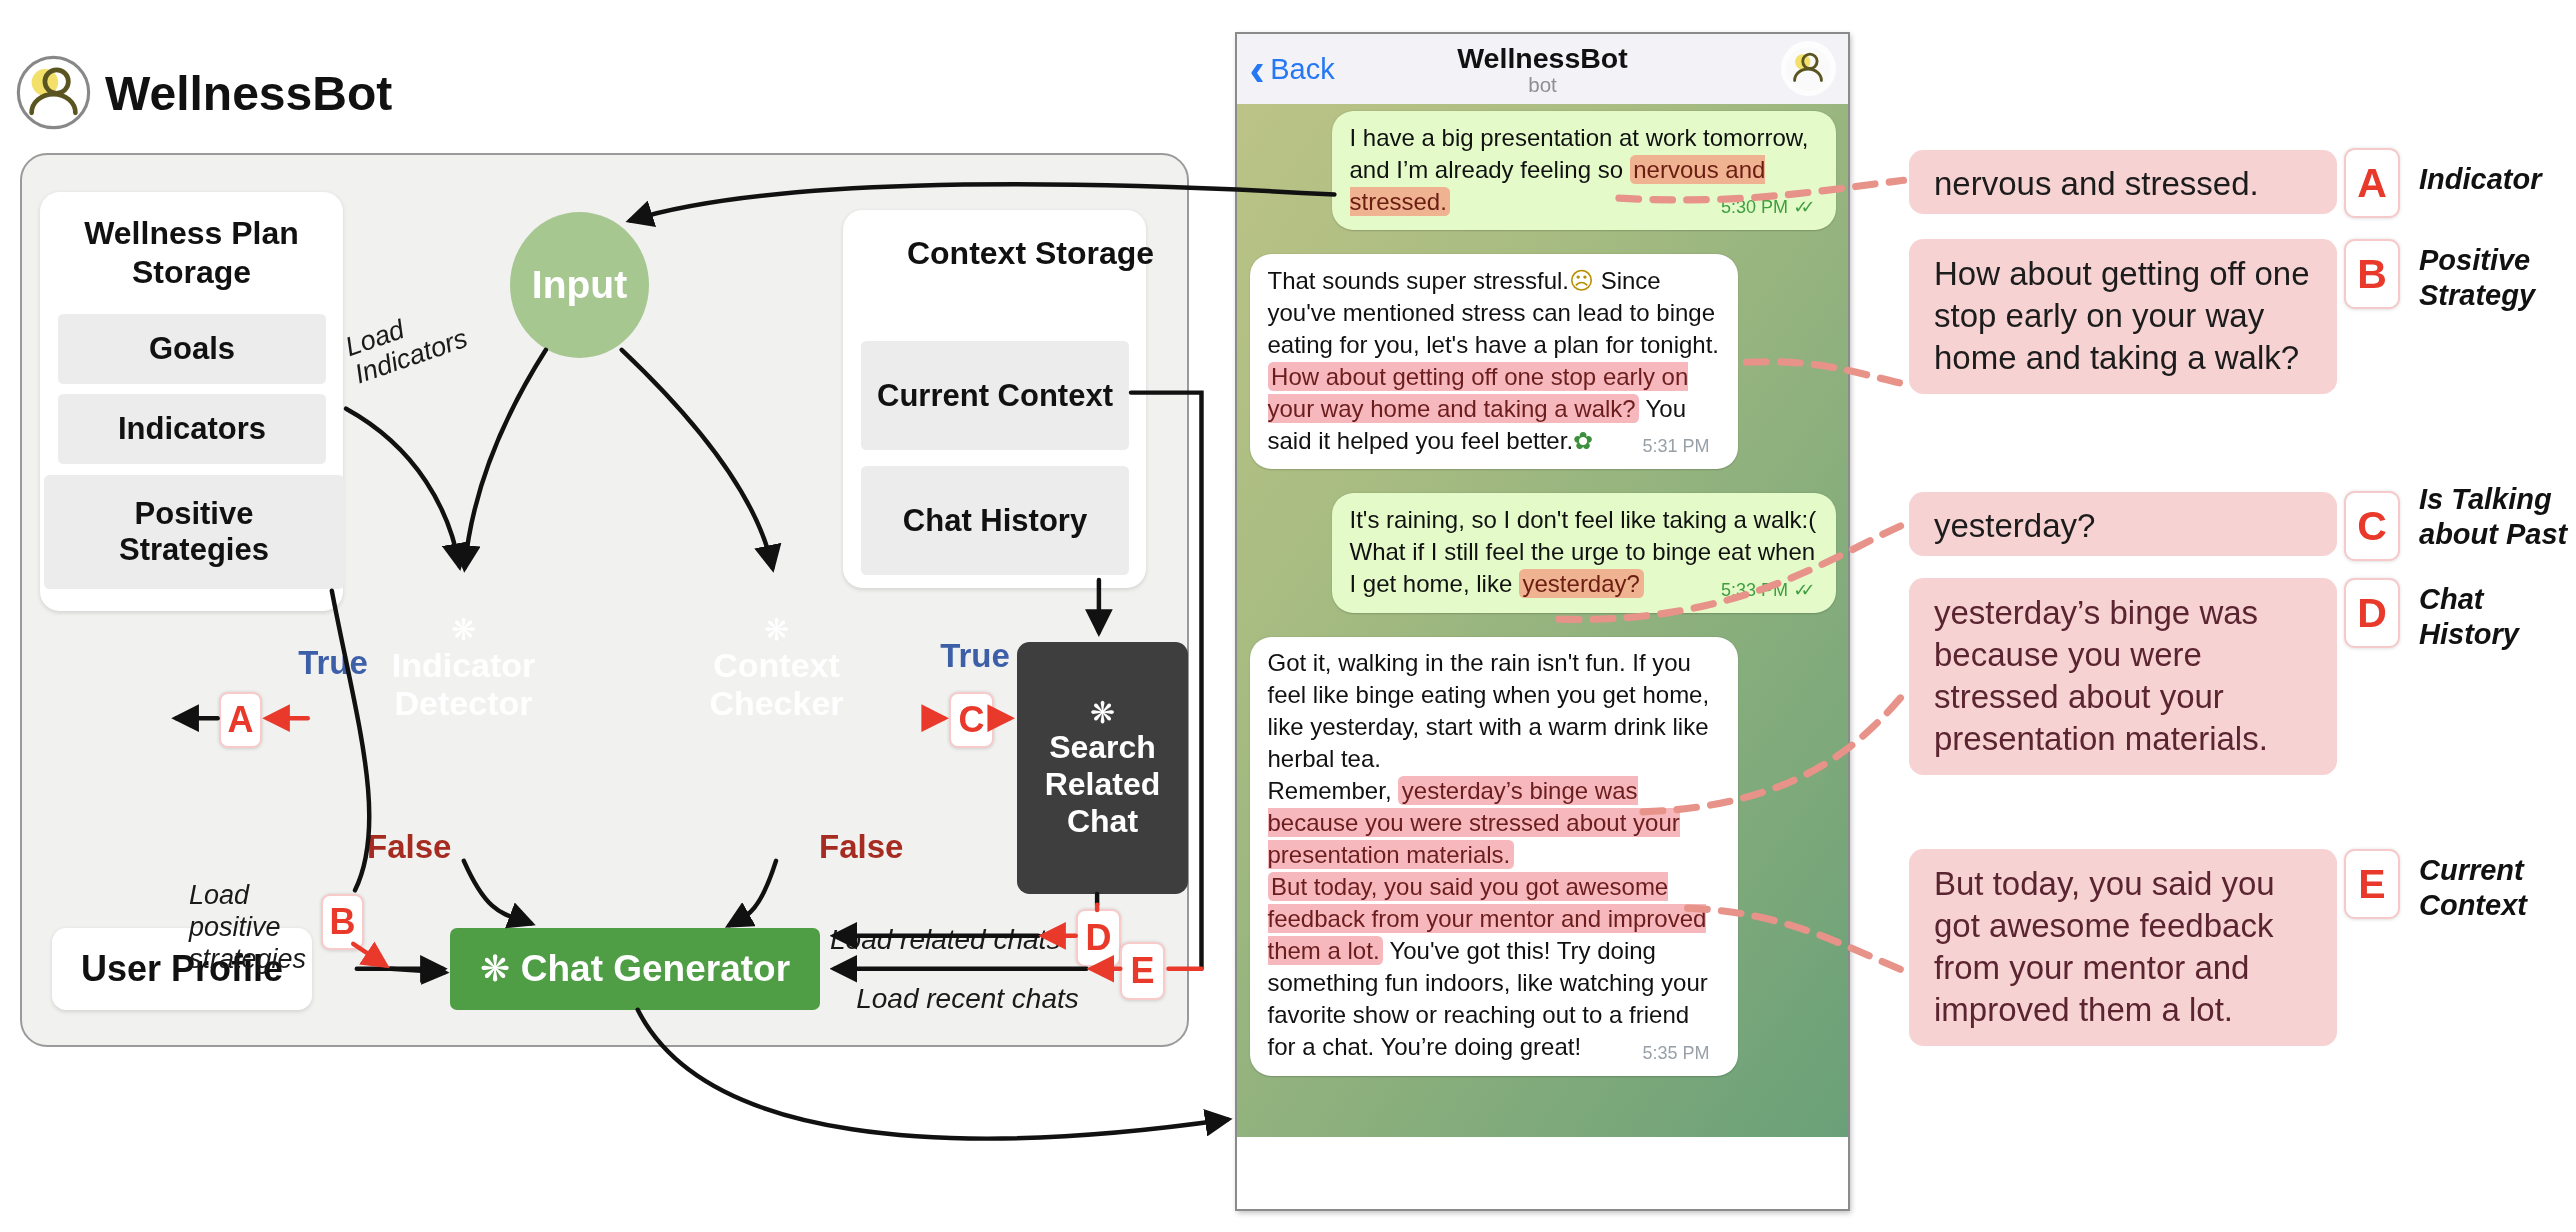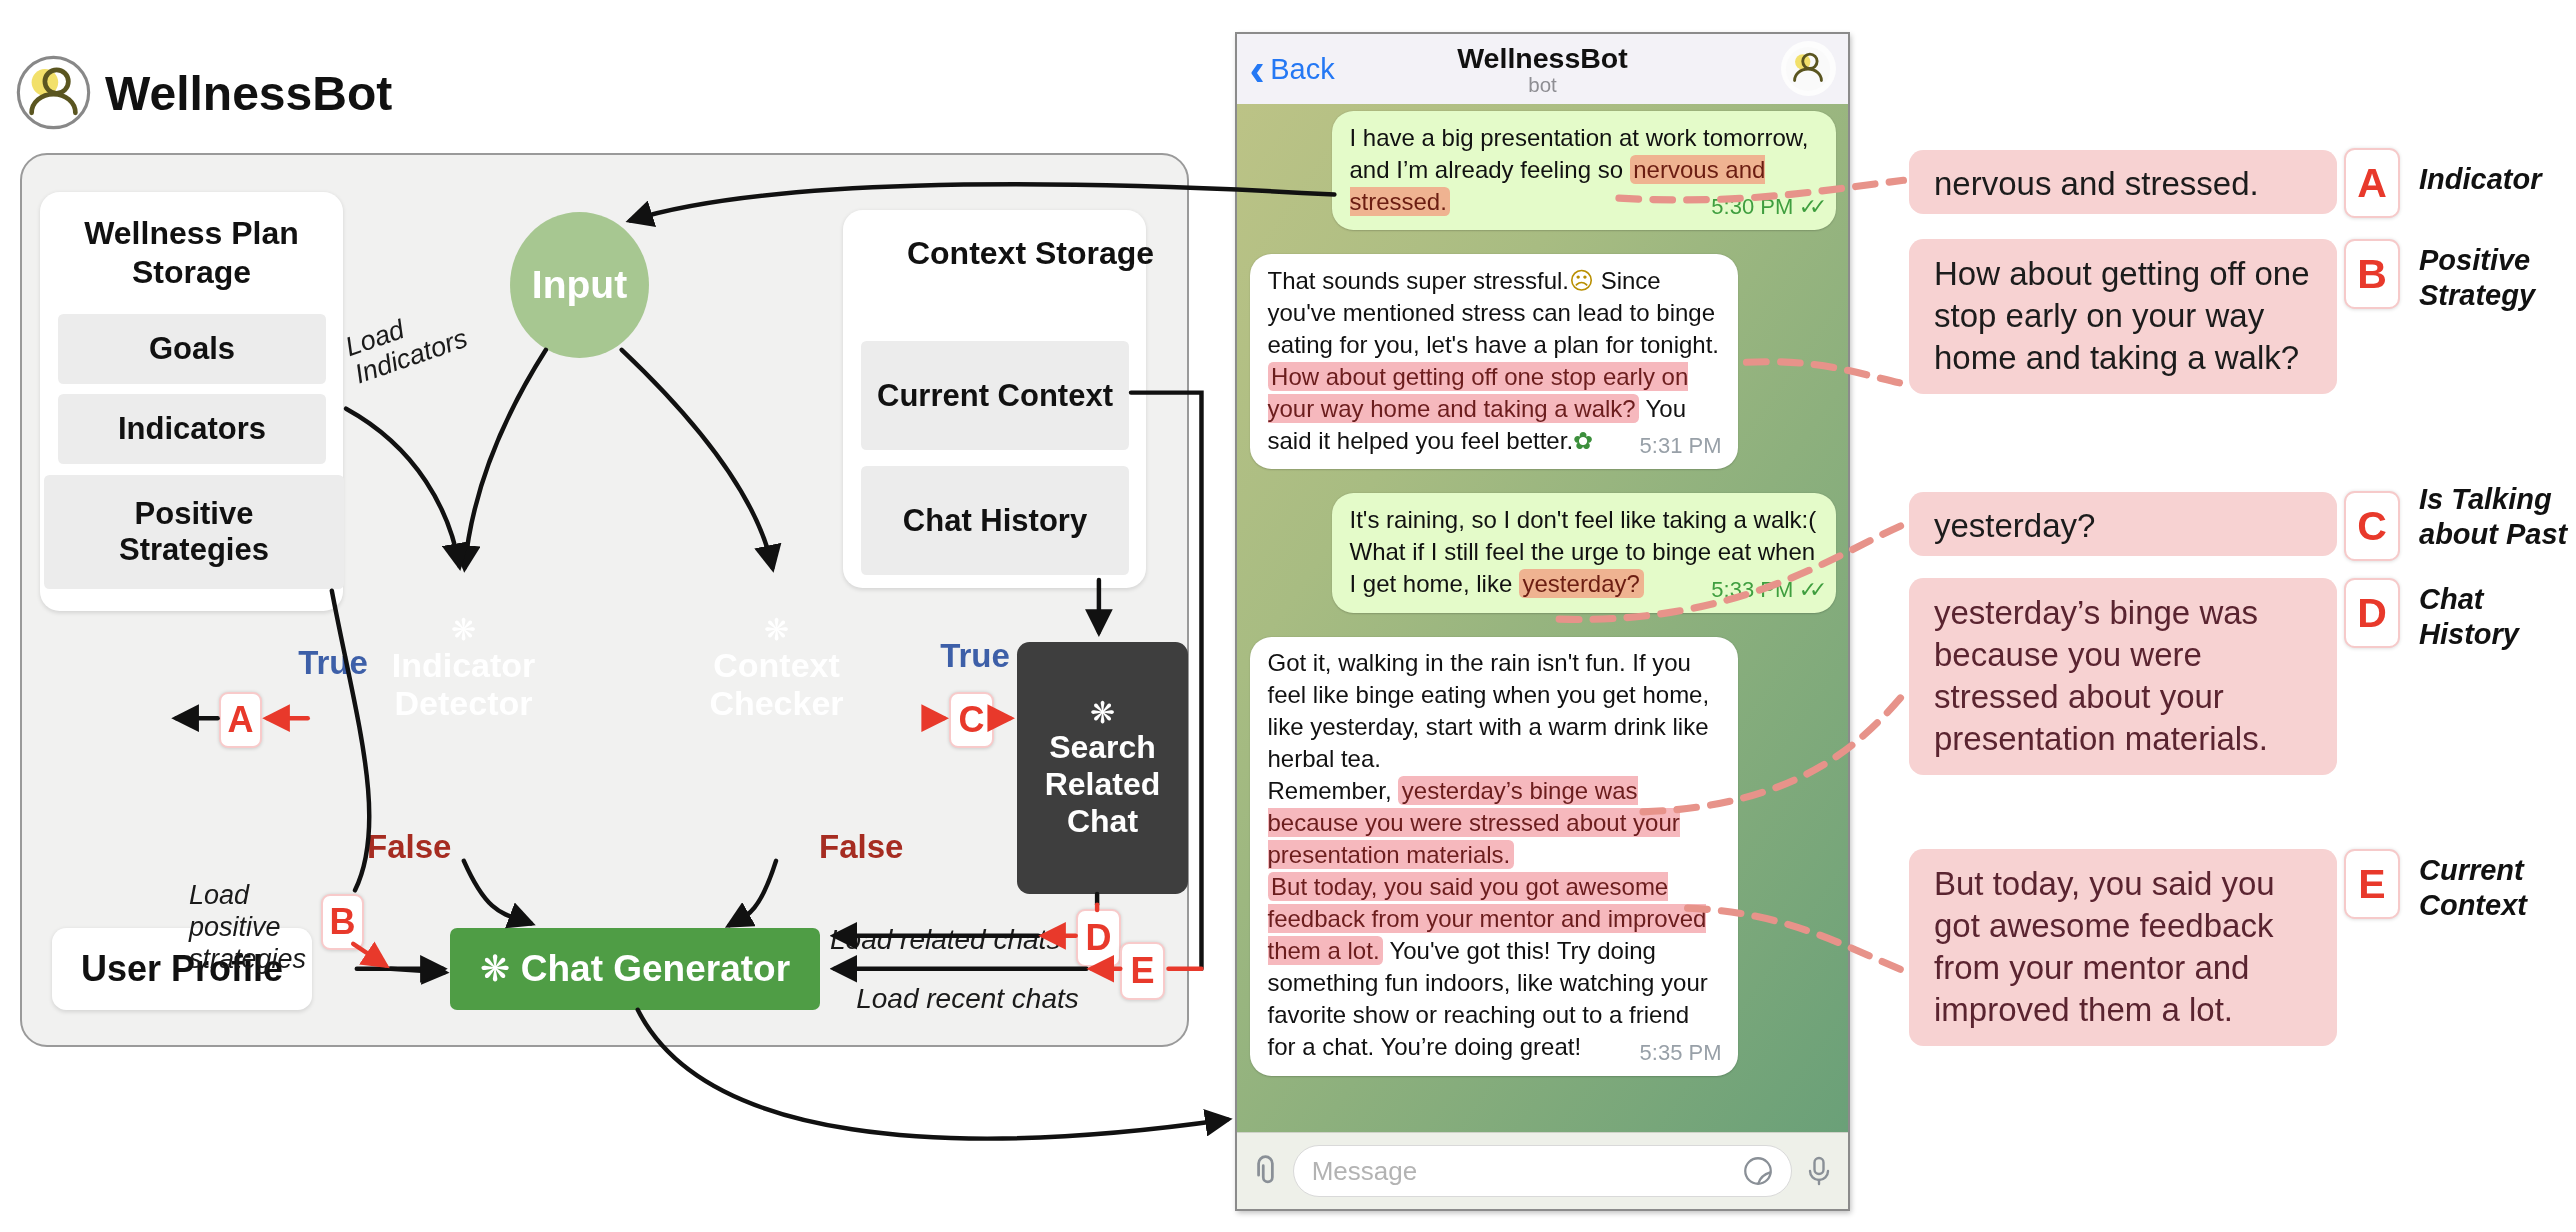--- a/index.html
+++ b/index.html
@@ -51,21 +51,21 @@
     background:linear-gradient(125deg,#bcc386 0%,#a8bc82 30%,#8db07d 60%,#6aa078 100%);
     display:flex;flex-direction:column;gap:24px;padding:7.1px 12.5px;box-sizing:border-box;overflow:hidden;}
   .bubble{position:relative;border-radius:21.4px;padding:10.7px 18px 12.5px 18px;font-size:24px;
     line-height:32px;color:#111;box-sizing:border-box;box-shadow:0 0.9px 1.8px rgba(0,0,0,.18);}
   .bub-user{background:#e4fbc9;width:504px;margin-left:auto;}
   .bub-bot{background:#ffffff;width:488px;margin-right:auto;}
   .hl-user{background:#efb391;color:#6b1d12;border-radius:5.4px;padding:0.9px 3.6px;}
   .hl-bot{background:#f6b8bd;color:#6b1d1d;border-radius:5.4px;padding:0.9px 3.6px;}
   .em-face{color:#b98f00;}
   .em-leaf{color:#3c8f3c;}
-  .time{position:absolute;right:16px;bottom:7.1px;font-size:22px;}
+  .time{position:absolute;right:28px;bottom:7.1px;font-size:18px;}
   .time-user{color:#3f9e3f;}
   .time-bot{color:#98a0a8;}
   .checks{letter-spacing:-8px;margin-left:5.4px;}
   .composer{position:absolute;left:0;right:0;bottom:0;height:77px;background:#eef0e9;
     border-top:1.8px solid #cfd2c9;display:flex;align-items:center;padding:0 10.7px;box-sizing:border-box;gap:9px;}
   .pill{flex:1;height:50px;background:#fff;border:1.8px solid #d9d9d9;border-radius:27px;
     display:flex;align-items:center;padding:0 16px;gap:9px;}
   .pill input{flex:1;border:none;outline:none;font-size:26px;color:#555;
     font-family:"Liberation Sans",sans-serif;background:transparent;}
   .pill input::placeholder{color:#b3b3b3;}
@@ -200,43 +200,20 @@
       </div>
 
       <div class="bubble bub-bot">
         <span>Got it, walking in the rain isn't fun. If you feel like binge eating when you get home, like yesterday, start with a warm drink like herbal tea.</span><br>
         <span>Remember, </span><span class="hl-bot">yesterday’s binge was because you were stressed about your presentation materials.</span><br>
         <span class="hl-bot">But today, you said you got awesome feedback from your mentor and improved them a lot.</span><span> You've got this! Try doing something fun indoors, like watching your favorite show or reaching out to a friend for a chat. You’re doing great!</span>
         <span class="time time-bot">5:35 PM</span>
       </div>
     </div>
 
-    <div class="composer">
-      <span class="cicon">
-        <svg width="36" height="36" viewBox="0 0 34 34" fill="none" stroke="#8a9097" stroke-width="2.6" stroke-linecap="round">
-          <path d="M10 21 V 10 a 6.5 6.5 0 0 1 13 0 v 13 a 4.3 4.3 0 0 1 -8.6 0 V 12"></path>
-        </svg>
-      </span>
-      <div class="pill">
-        <input type="text" placeholder="Message" style="">
-        <span class="cicon">
-          <svg width="34" height="34" viewBox="0 0 36 36" fill="none" stroke="#8a9097" stroke-width="2.4">
-            <circle cx="18" cy="18" r="13.5"></circle>
-            <path d="M18.5 31 Q 21 22.5 31 19.5" stroke-linecap="round"></path>
-          </svg>
-        </span>
-      </div>
-      <span class="cicon">
-        <svg width="36" height="36" viewBox="0 0 36 36" fill="none" stroke="#8a9097" stroke-width="2.4" stroke-linecap="round">
-          <rect x="13.5" y="5" width="9" height="16" rx="4.5"></rect>
-          <path d="M9 18 a9 9 0 0 0 18 0"></path>
-          <line x1="18" y1="27" x2="18" y2="31"></line>
-        </svg>
-      </span>
-    </div>
   </div>
 
   <div class="abs ann-box" style="left:1909px;top:150px;height:64px;padding-top:12.5px;">nervous and stressed.</div>
   <div class="abs ann-badge" style="left:2344px;top:148px;">A</div>
   <div class="abs ann-label" style="left:2419px;top:162px;">Indicator</div>
 
   <div class="abs ann-box" style="left:1909px;top:239px;">How about getting off one stop early on your way home and taking a walk?</div>
   <div class="abs ann-badge" style="left:2344px;top:239px;">B</div>
   <div class="abs ann-label" style="left:2419px;top:243px;">Positive Strategy</div>
 

